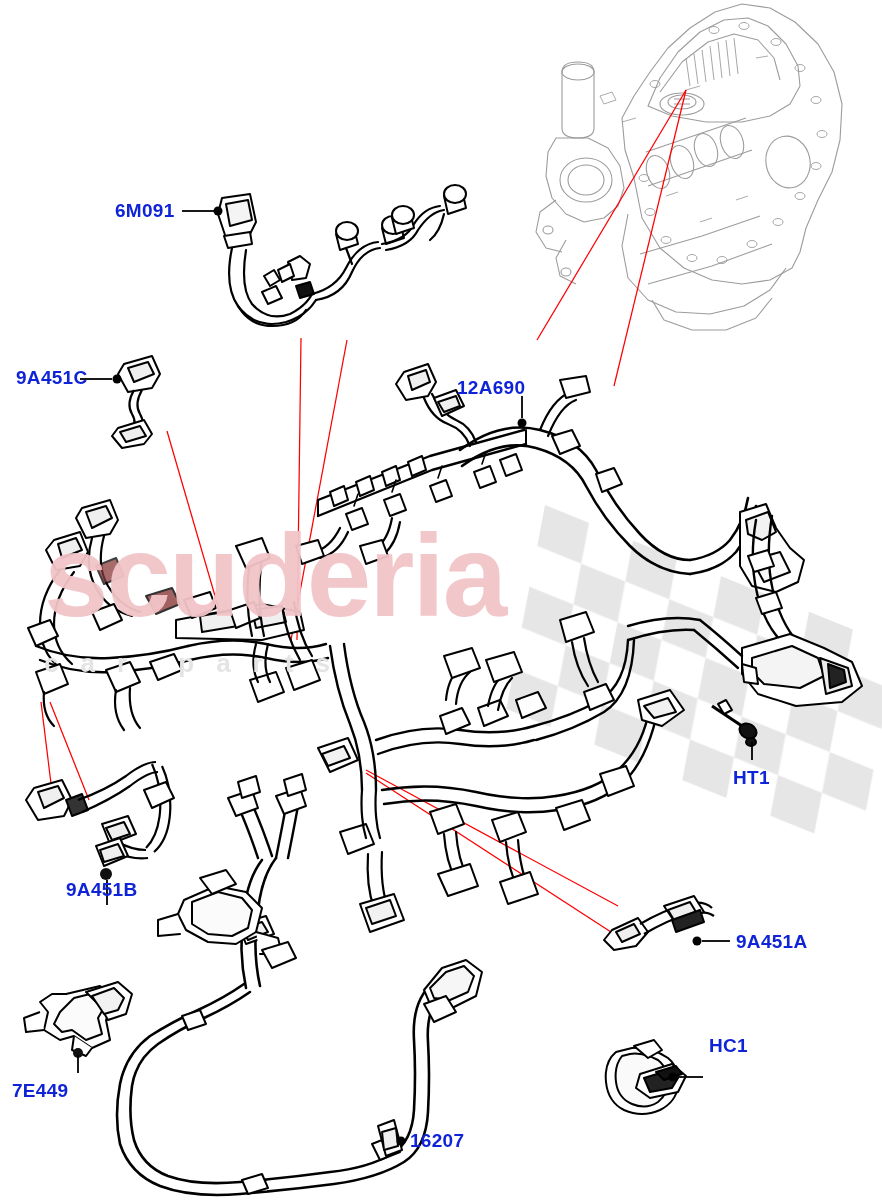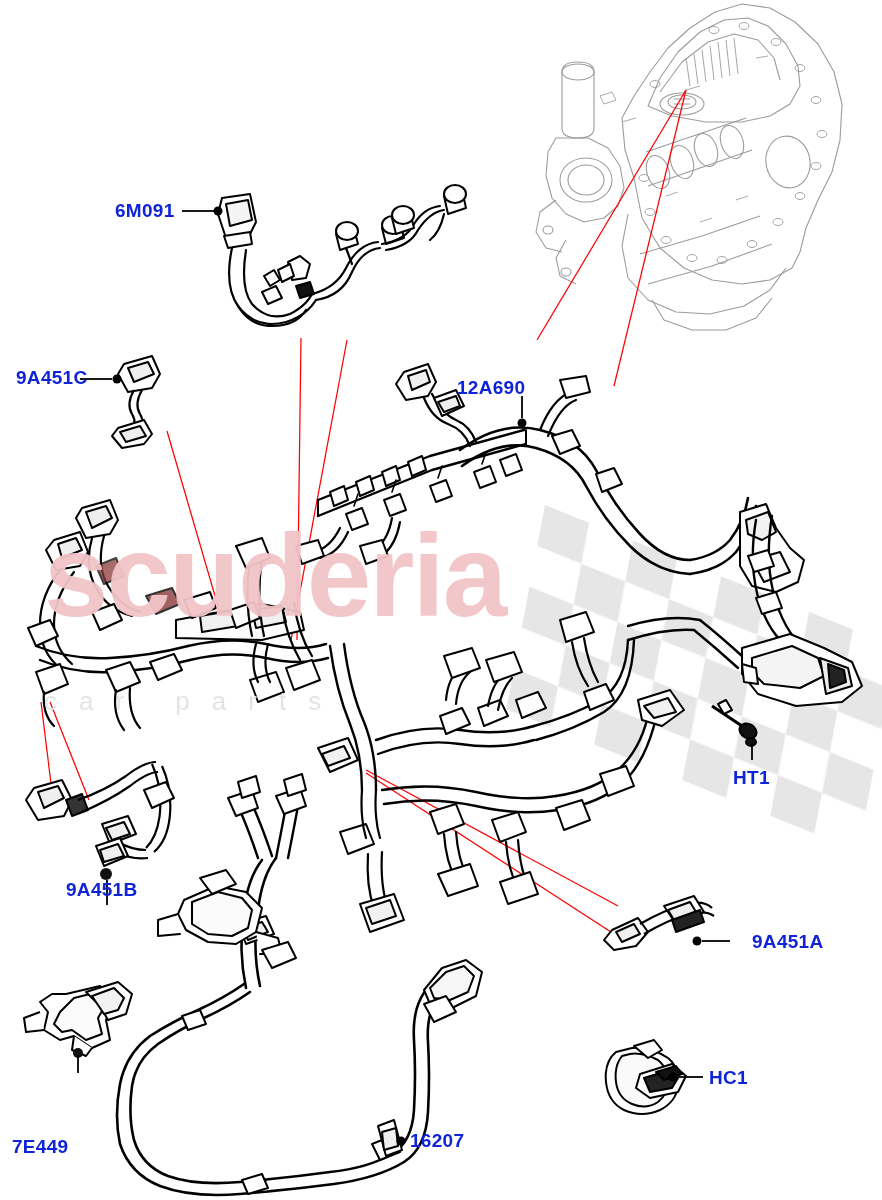--- a/index.html
+++ b/index.html
@@ -4,22 +4,22 @@
 <style>
   html,body{margin:0;padding:0;background:#ffffff;}
   body{font-family:"Liberation Sans",sans-serif;}
   #page{position:relative;width:882px;height:1200px;background:#ffffff;overflow:hidden;}
   #art{position:absolute;left:0;top:0;width:882px;height:1200px;}
   .lbl{position:absolute;color:#0f24d8;font-family:"Liberation Sans",sans-serif;
        font-size:19px;font-weight:700;letter-spacing:0.3px;white-space:nowrap;line-height:19px;}
   .wm-main{position:absolute;font-family:"Liberation Sans",sans-serif;font-weight:700;
            color:#f2c4c8;font-size:116px;letter-spacing:-2px;line-height:116px;
            left:44px;top:518px;opacity:.95;}
-  .wm-sub{position:absolute;font-family:"Liberation Sans",sans-serif;font-weight:400;
-          color:#e4e4e4;font-size:26px;letter-spacing:22px;left:44px;top:648px;margin-top:38px;}
+  .wm-sub{position:absolute;font-family:"Liberation Sans",sans-serif;font-weight:700;
+          color:#e4e4e4;font-size:26px;letter-spacing:22px;left:44px;top:648px;}
 </style>
 </head>
 <body>
 
 <div id="page">
 
   <svg id="art" viewBox="0 0 882 1200" xmlns="http://www.w3.org/2000/svg">
     <defs>
       <g id="checkSq">
           <rect width="44" height="44" fill="#e3e3e3"></rect>
@@ -555,18 +555,18 @@
   </svg>
 
   <div class="wm-main">scuderia</div>
   <div class="wm-sub">car parts</div>
 
   <div class="lbl" style="left:115px;top:201px">6M091</div>
   <div class="lbl" style="left:16px;top:368px">9A451C</div>
   <div class="lbl" style="left:457px;top:378px">12A690</div>
   <div class="lbl" style="left:733px;top:768px">HT1</div>
   <div class="lbl" style="left:66px;top:880px">9A451B</div>
-  <div class="lbl" style="left:752px;top:932px">9A451A</div>
-  <div class="lbl" style="left:12px;top:1137px">7E449</div>
-  <div class="lbl" style="left:709px;top:1068px">HC1</div>
+  <div class="lbl" style="left:736px;top:932px">9A451A</div>
+  <div class="lbl" style="left:12px;top:1081px">7E449</div>
+  <div class="lbl" style="left:709px;top:1036px">HC1</div>
   <div class="lbl" style="left:410px;top:1131px">16207</div>
 
 </div>
 
 </body></html>

